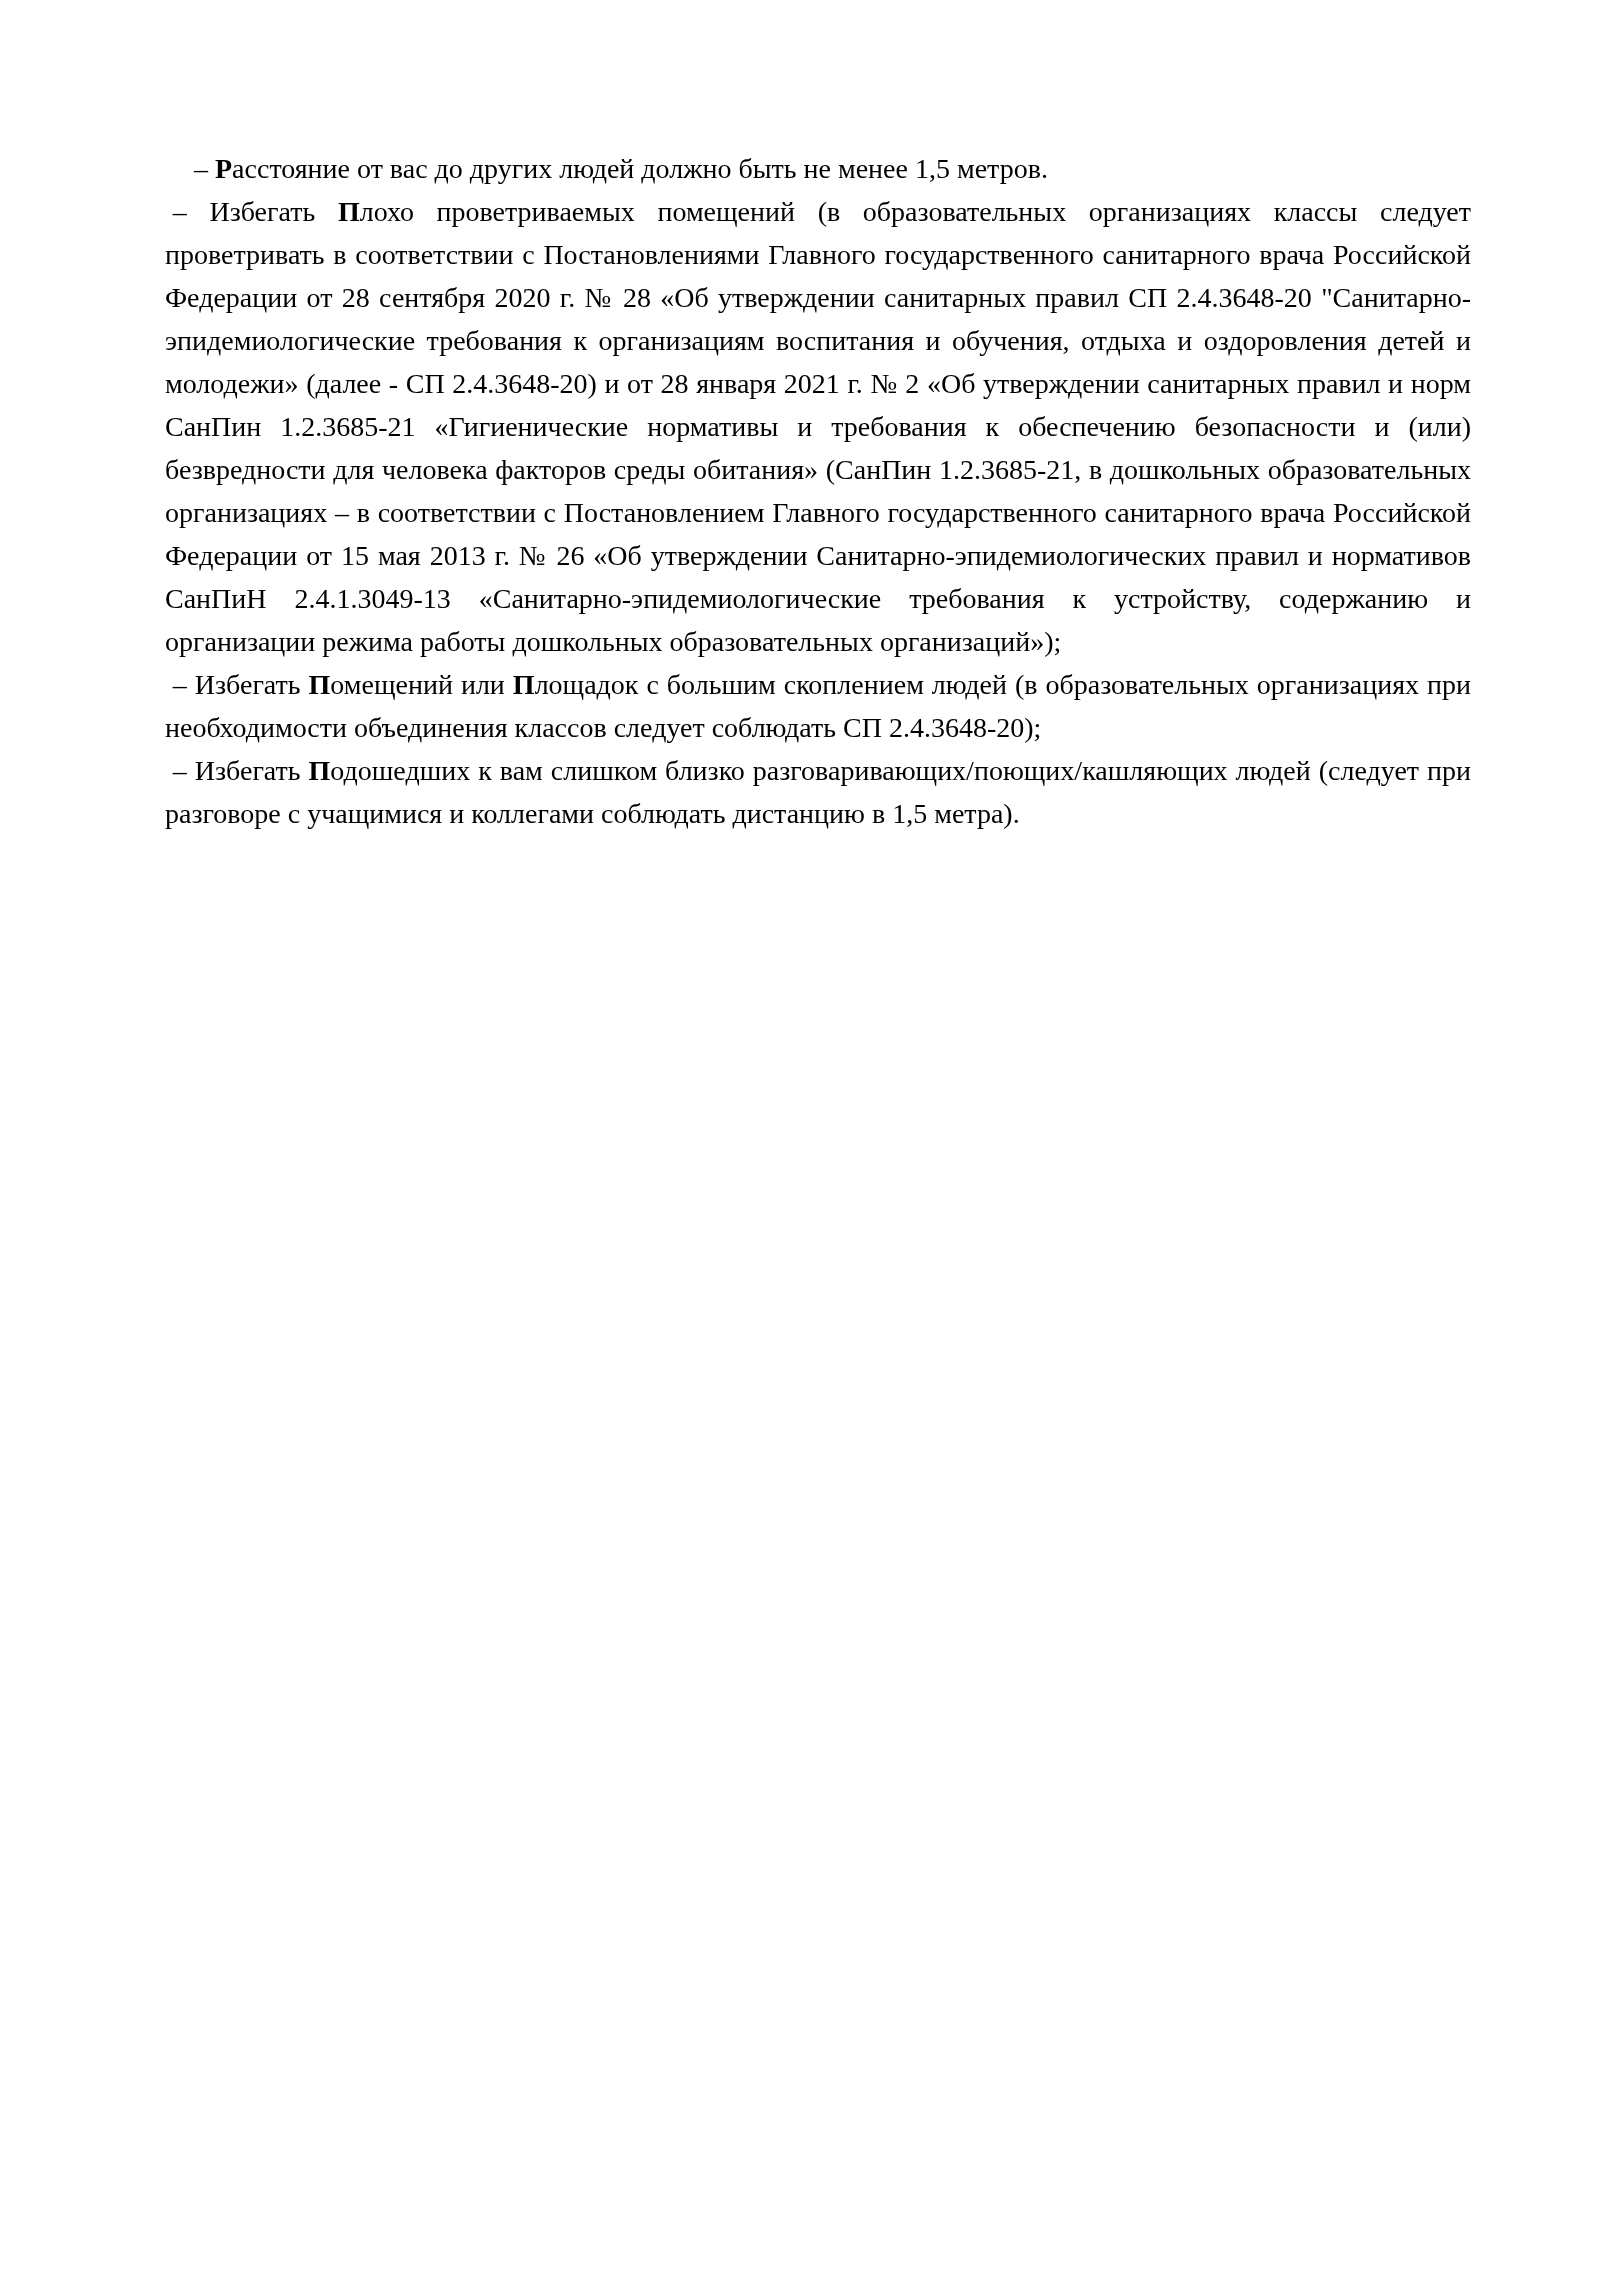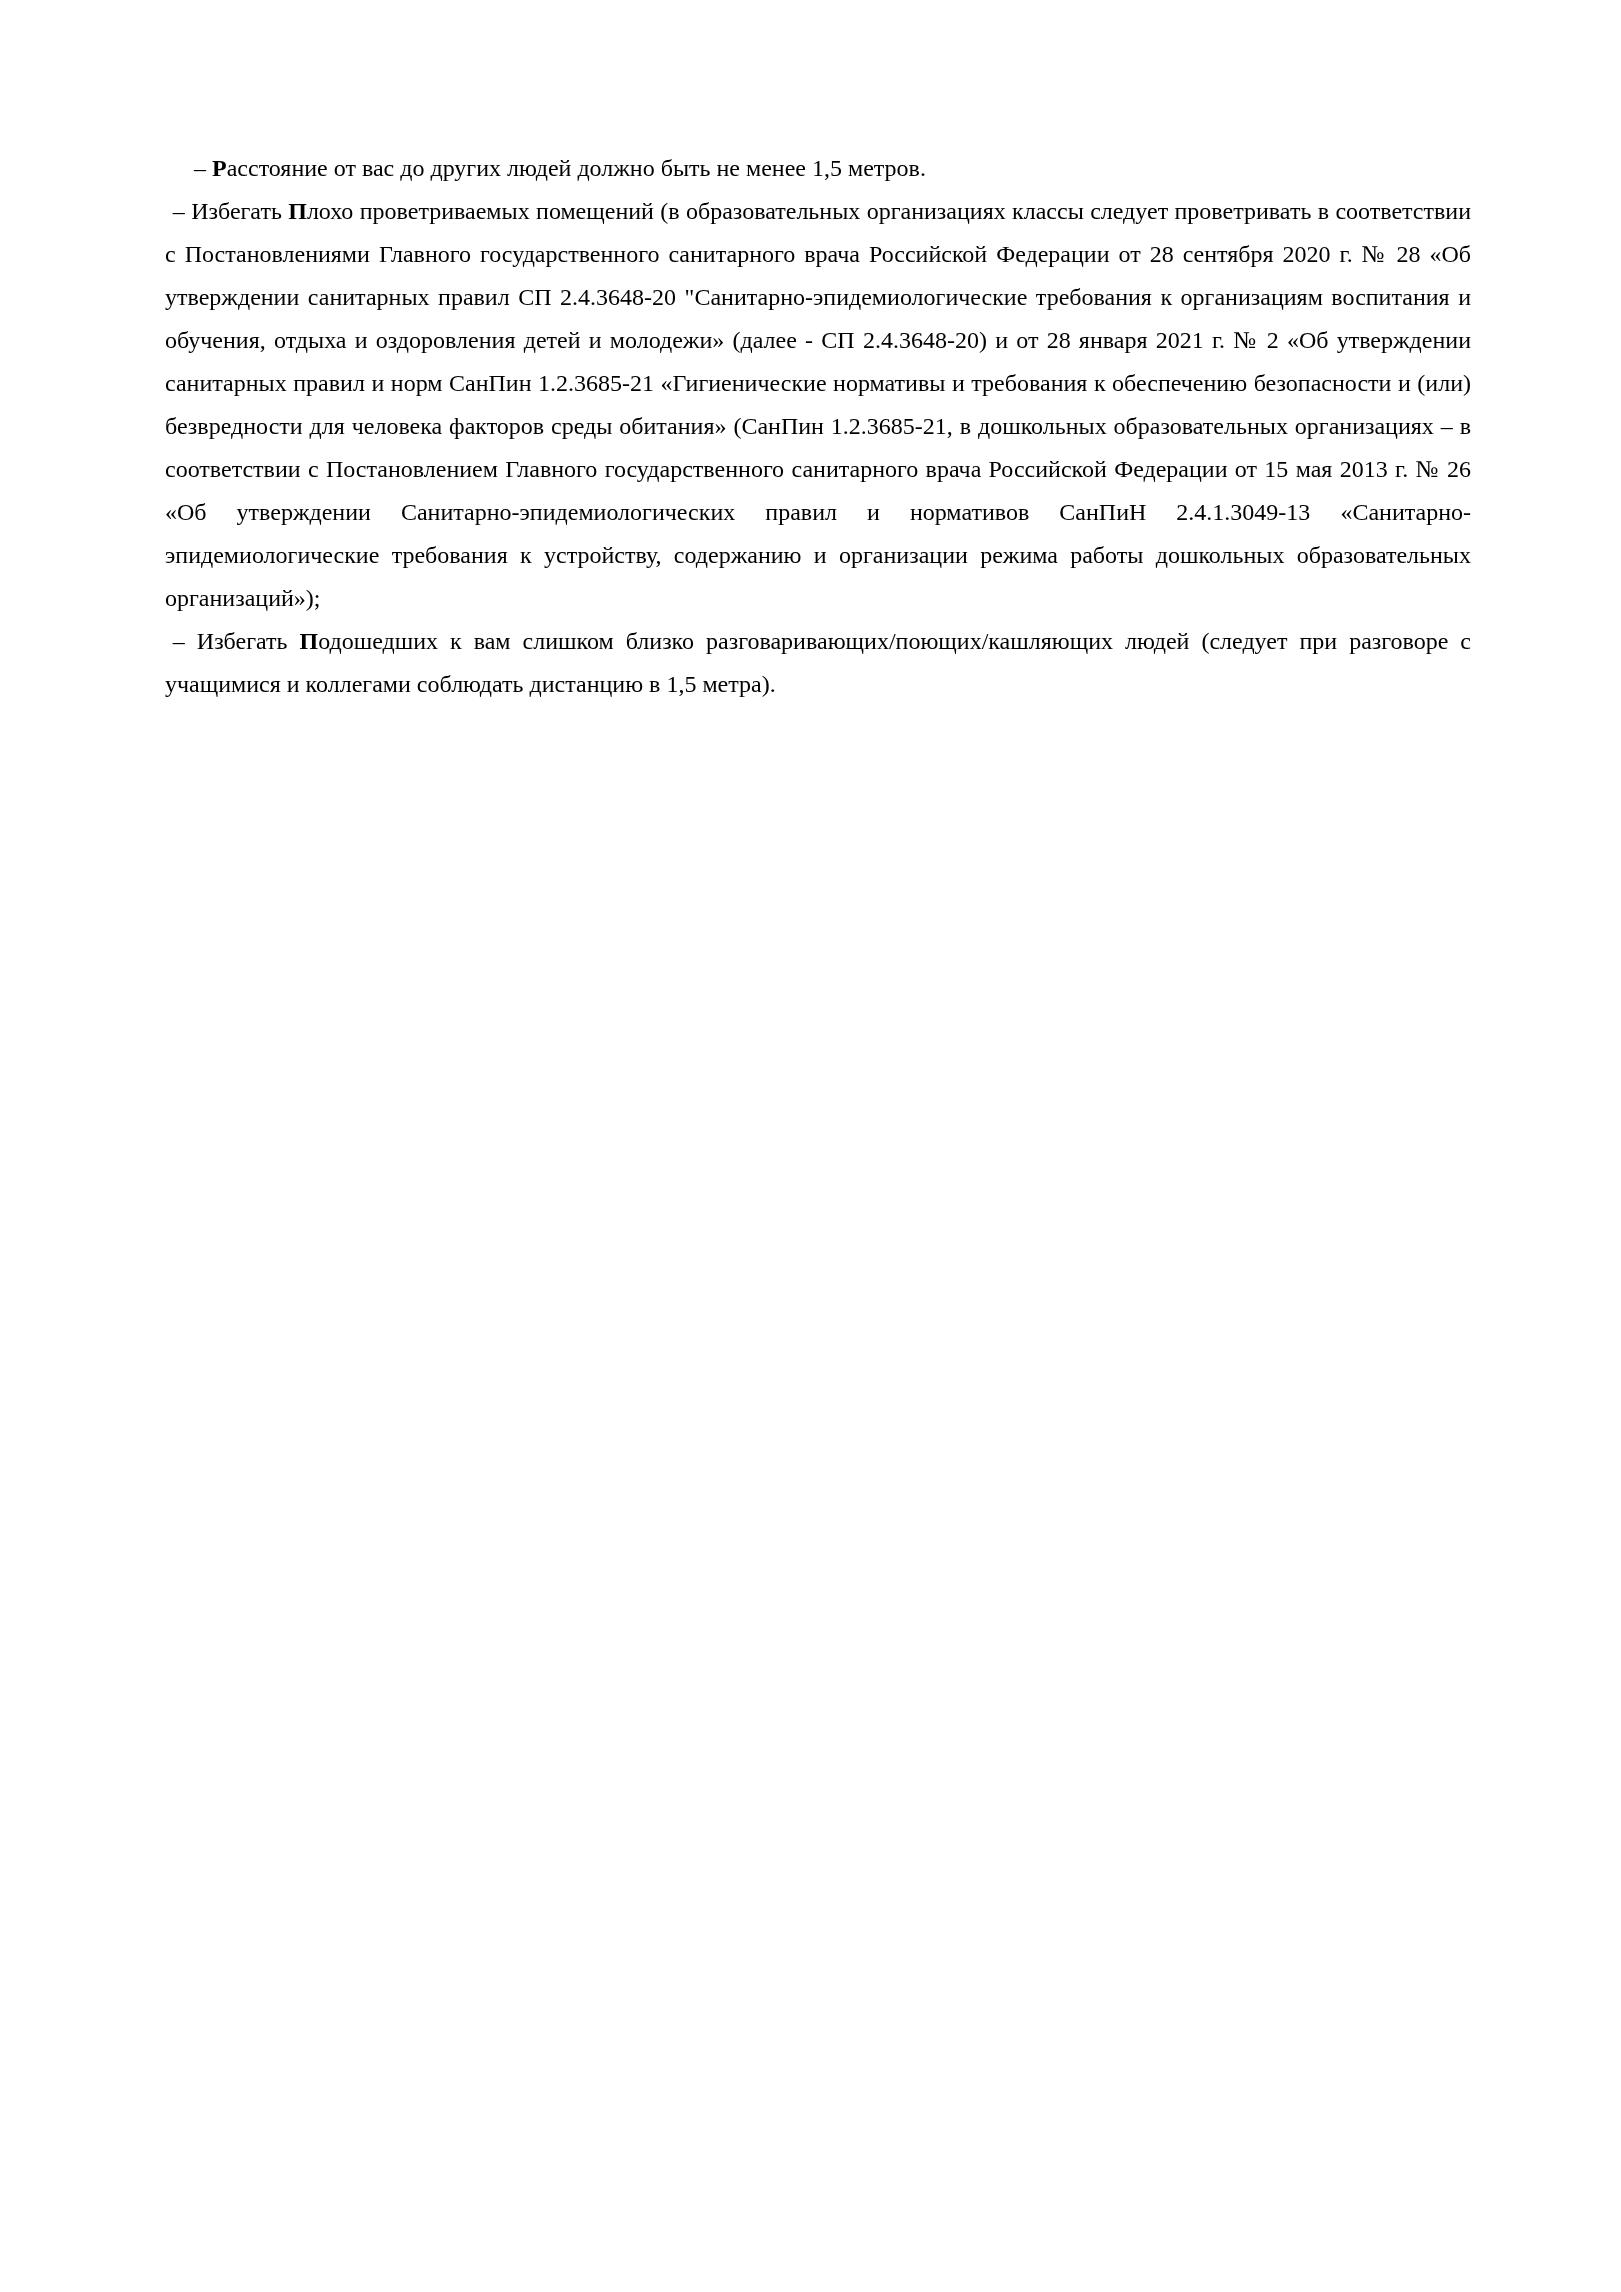--- a/index.html
+++ b/index.html
@@ -14,21 +14,21 @@
     background: #ffffff;
     overflow: hidden;
     font-family: "Liberation Serif", serif;
     color: #000000;
   }
   .content {
     position: absolute;
     top: 147px;
     left: 165px;
     width: 1306px;
-    font-size: 24px;
+    font-size: 28px;
     line-height: 43px;
     text-align: justify;
   }
   .content p {
     margin: 0;
     padding: 0;
   }
   .intro {
     text-indent: 29px;
   }
@@ -54,18 +54,19 @@
 <body>
 
 <div class="page">
   <div class="content">
 
     <p class="intro"><span>– </span><b>Р</b><span>асстояние от вас до других людей должно быть не менее 1,5 метров.</span></p>
 
 
     <p class="para"><span>– Избегать </span><b>П</b><span>лохо проветриваемых помещений (в образовательных организациях классы следует проветривать в соответствии с Постановлениями Главного государственного санитарного врача Российской Федерации от 28 сентября 2020 г. № 28 «Об утверждении санитарных правил СП 2.4.3648-20 "Санитарно-эпидемиологические требования к организациям воспитания и обучения, отдыха и оздоровления детей и молодежи» (далее - СП 2.4.3648-20) и от 28 января 2021 г. № 2 «Об утверждении санитарных правил и норм СанПин 1.2.3685-21 «Гигиенические нормативы и требования к обеспечению безопасности и (или) безвредности для человека факторов среды обитания» (СанПин 1.2.3685-21, в дошкольных образовательных организациях – в соответствии с Постановлением Главного государственного санитарного врача Российской Федерации от 15 мая 2013 г. № 26 «Об утверждении Санитарно-эпидемиологических правил и нормативов СанПиН 2.4.1.3049-13 «Санитарно-эпидемиологические требования к устройству, содержанию и организации режима работы дошкольных образовательных организаций»);</span></p>
 
+    <p class="para"><span>– Избегать </span><b>П</b><span>омещений или </span><b>П</b><span>лощадок с большим скоплением людей (в образовательных организациях при необходимости объединения классов следует соблюдать СП 2.4.3648-20);</span></p>
 
     <p class="para"><span>– Избегать </span><b>П</b><span>одошедших к вам слишком близко разговаривающих/поющих/кашляющих людей (следует при разговоре с учащимися и коллегами соблюдать дистанцию в 1,5 метра).</span></p>
 
   </div>
 </div>
 
 
 </body></html>

